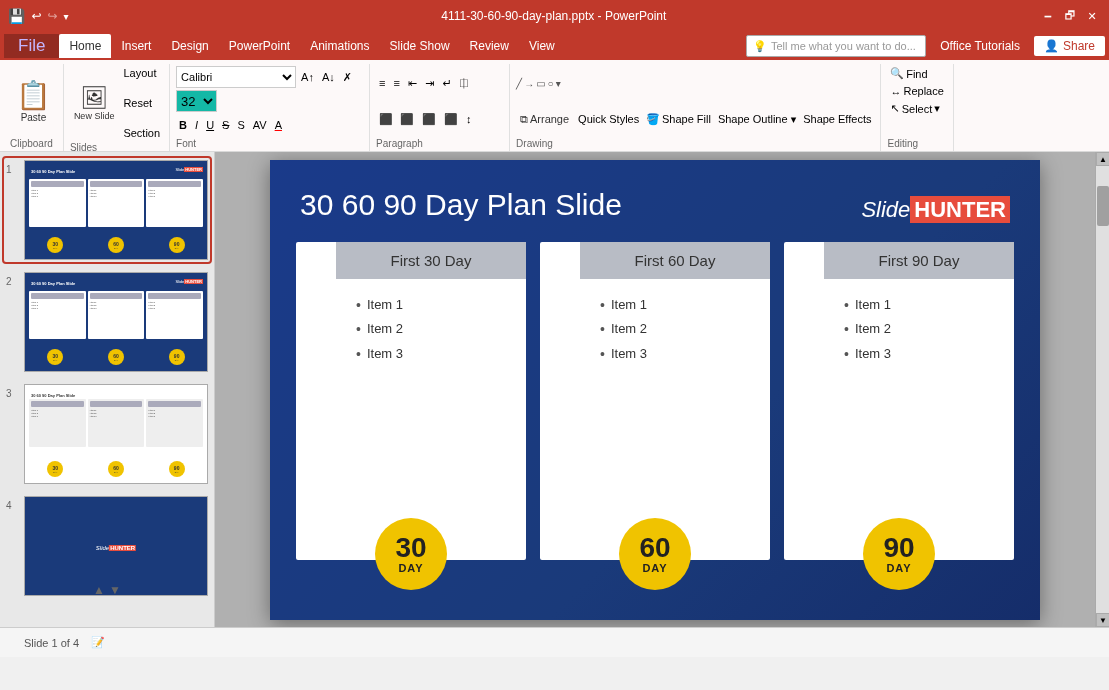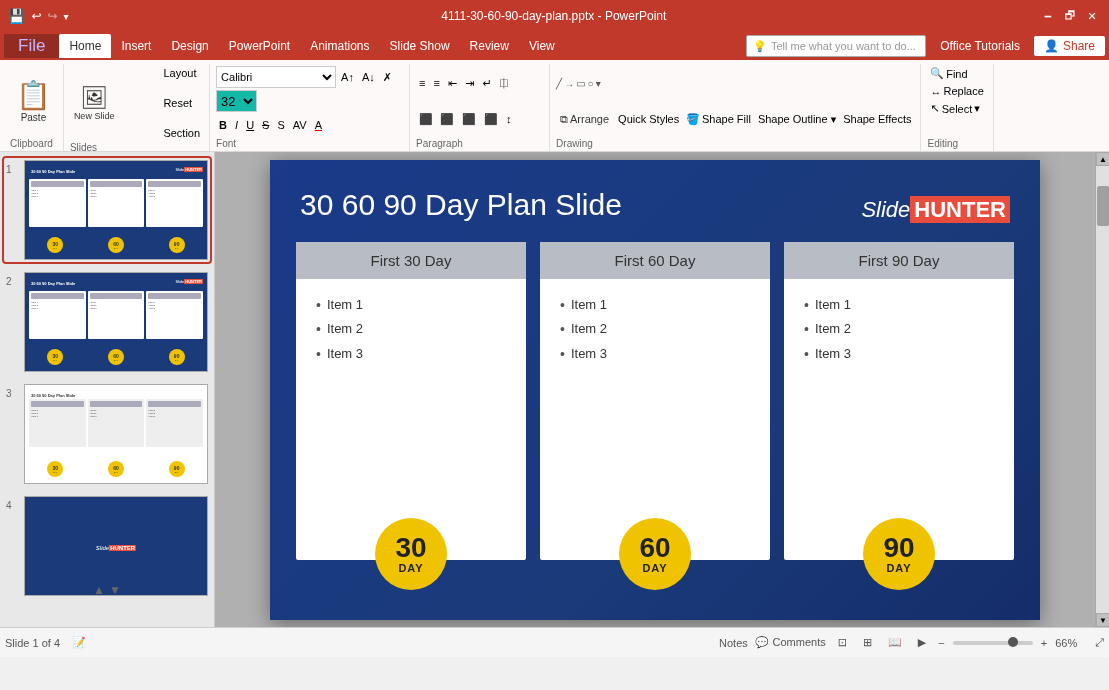--- a/index.html
+++ b/index.html
@@ -241,20 +241,21 @@
       gap: 14px;
     }
 
     .slide-col {
       flex: 1;
       background: white;
       border-radius: 2px;
       display: flex;
       flex-direction: column;
       position: relative;
+      padding-left: 40px;
     }
 
     .slide-col-header {
       background: #b8bcc5;
       padding: 10px 14px;
       font-size: 15px;
       color: #333;
       text-align: center;
       font-weight: 400;
     }
@@ -310,21 +311,21 @@
       letter-spacing: 1px;
     }
 
     
     #status-bar {
       height: 30px;
       background: #f5f5f5;
       border-top: 1px solid #ccc;
       display: flex;
       align-items: center;
-      padding: 0 5px;
+      padding: 0 24px;
       font-size: 11px;
       color: #555;
       gap: 12px;
     }
     #status-bar .right-items { margin-left: auto; display: flex; align-items: center; gap: 8px; }
     .view-btn { padding: 2px 4px; cursor: pointer; border-radius: 2px; font-size: 11px; }
     .zoom-slider { width: 80px; height: 4px; background: #ccc; border-radius: 2px; position: relative; cursor: pointer; }
     .zoom-slider-thumb { position: absolute; left: 75%; top: -4px; width: 10px; height: 10px; background: #555; border-radius: 50%; transform: translateX(-50%); }
 
     
@@ -396,21 +397,21 @@
     </div>
     <div class="ribbon-group-label">Clipboard</div>
   </div>
 
   <div class="ribbon-group">
     <div class="ribbon-row">
       <div class="ribbon-btn">
         <div style="font-size:22px;">🖼</div>
         <div style="font-size:9px;">New Slide</div>
       </div>
-      <div style="display:flex; flex-direction:column; gap:16px;margin-left:40px;">
+      <div style="display:flex; flex-direction:column; gap:16px;">
         <div class="thin-btn">Layout</div>
         <div class="thin-btn">Reset</div>
         <div class="thin-btn">Section</div>
       </div>
     </div>
     <div class="ribbon-group-label">Slides</div>
   </div>
 
   <div class="ribbon-group" style="min-width:200px;">
     <div class="ribbon-row" style="margin-bottom:2px;">
@@ -691,28 +692,13 @@
     <div class="scroll-track">
       <div class="scroll-thumb"></div>
     </div>
     <div class="scroll-btn">▼</div>
   </div>
 </div>
 
 <div id="status-bar">
   <span>Slide 1 of 4</span>
   <span>📝</span>
-  <div class="right-items">
-    <span style="cursor:pointer;">Notes</span>
-    <span style="cursor:pointer;">💬 Comments</span>
-    <span class="view-btn">⊡</span>
-    <span class="view-btn">⊞</span>
-    <span class="view-btn">📖</span>
-    <span class="view-btn">▶</span>
-    <span style="cursor:pointer;">−</span>
-    <div class="zoom-slider">
-      <div class="zoom-slider-thumb"></div>
-    </div>
-    <span style="cursor:pointer;">+</span>
-    <span style="cursor:pointer; min-width:32px;">66%</span>
-    <span style="cursor:pointer;">⤢</span>
-  </div>
 </div>
 
 </body></html>

